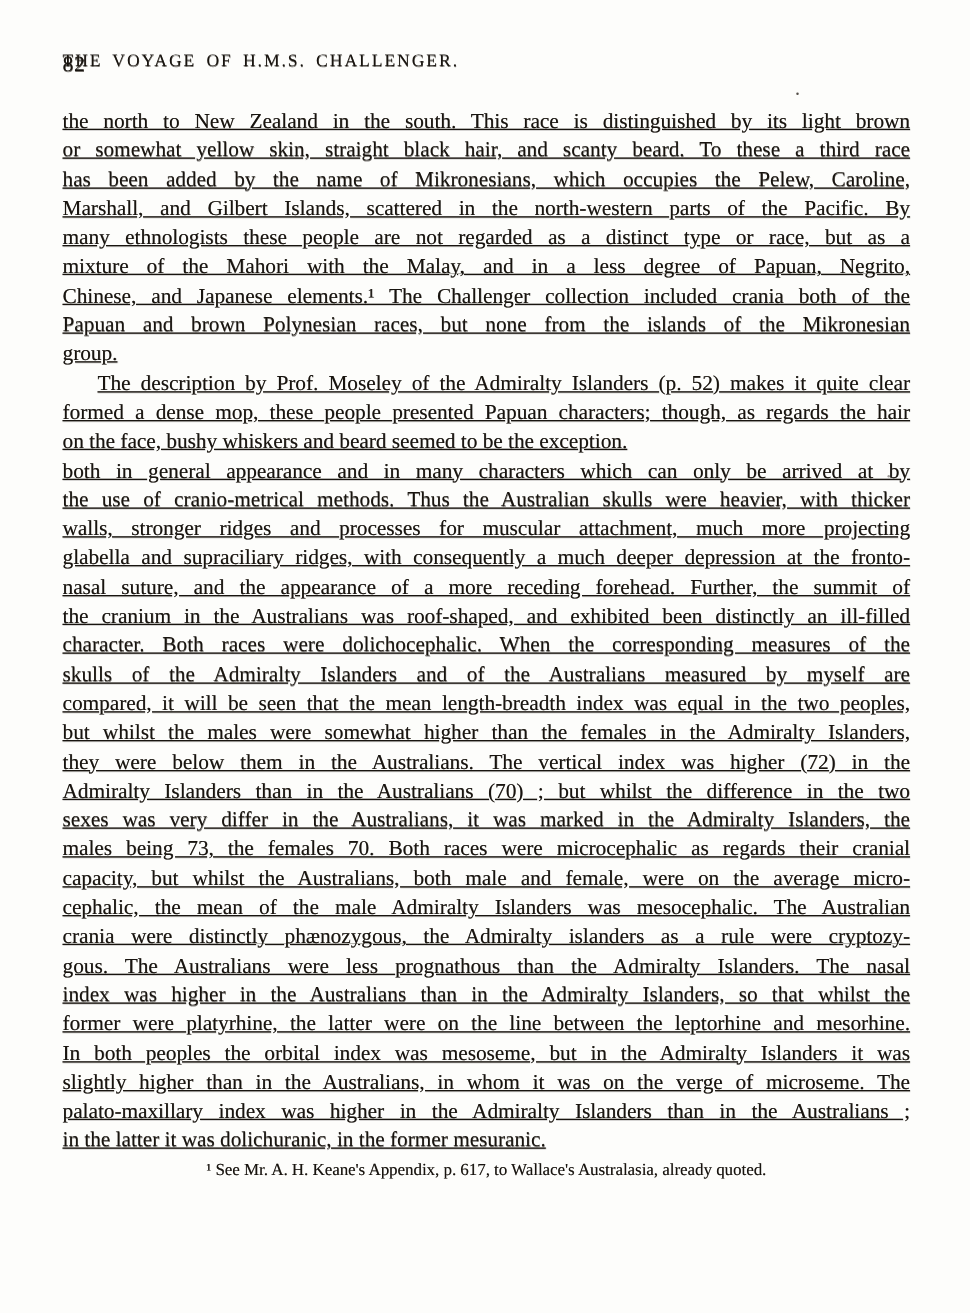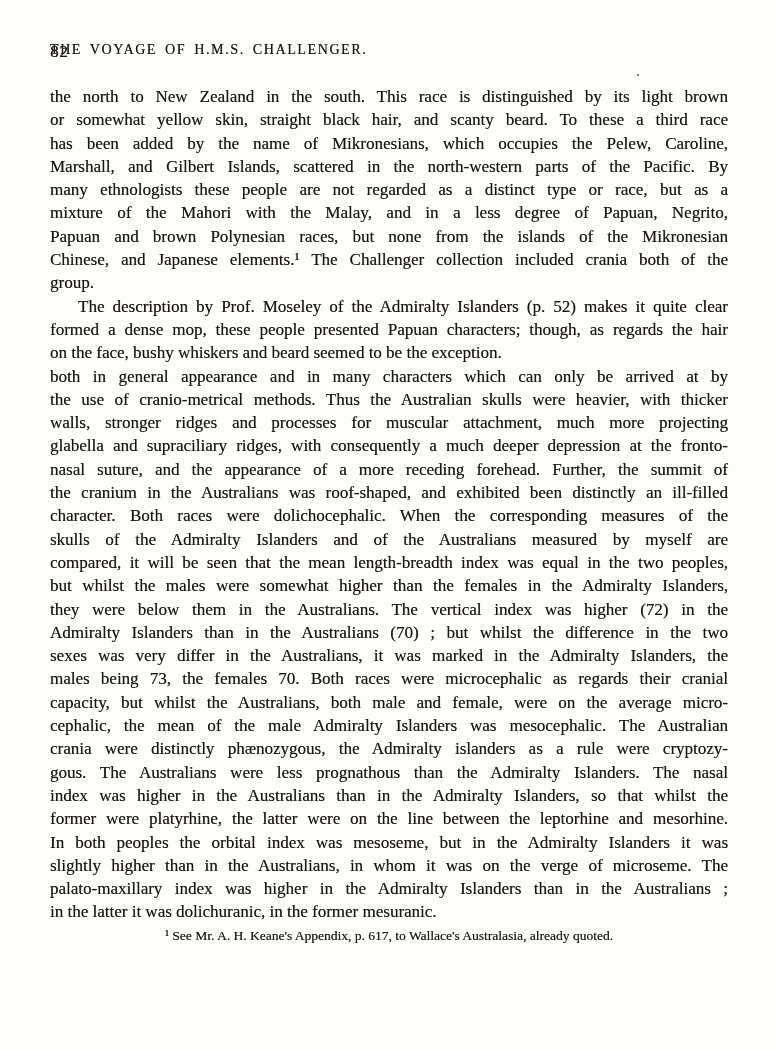--- a/index.html
+++ b/index.html
@@ -50,20 +50,21 @@
   .paragraph {
     margin: 0;
   }
   .line {
     font-size: 17px;
     line-height: 23.3px;
     white-space: normal;
     text-align: justify;
     text-align-last: justify;
     text-shadow: 0.25px 0.25px 0.3px rgba(25,20,14,0.55);
+    text-decoration: underline;
   }
   .line.indent {
     text-indent: 28px;
   }
   .line.para-last {
     text-align-last: left;
   }
   .footnote {
     margin-top: 3px;
     text-align: center;
@@ -91,22 +92,22 @@
   </div>
 
   <div class="text-block">
       <div class="paragraph">
         <div class="line">the north to New Zealand in the south.  This race is distinguished by its light brown</div>
         <div class="line">or somewhat yellow skin, straight black hair, and scanty beard.  To these a third race</div>
         <div class="line">has been added by the name of Mikronesians, which occupies the Pelew, Caroline,</div>
         <div class="line">Marshall, and Gilbert Islands, scattered in the north-western parts of the Pacific.  By</div>
         <div class="line">many ethnologists these people are not regarded as a distinct type or race, but as a</div>
         <div class="line">mixture of the Mahori with the Malay, and in a less degree of Papuan, Negrito,</div>
+        <div class="line">Chinese, and Japanese elements.¹  The Challenger collection included crania both of the</div>
         <div class="line">Papuan and brown Polynesian races, but none from the islands of the Mikronesian</div>
-        <div class="line">Chinese, and Japanese elements.¹  The Challenger collection included crania both of the</div>
         <div class="line para-last">group.</div>
       </div>
       <div class="paragraph">
         <div class="line indent">The description by Prof. Moseley of the Admiralty Islanders (p. 52) makes it quite clear</div>
         <div class="line">formed a dense mop, these people presented Papuan characters;  though, as regards the hair</div>
         <div class="line para-last">on the face, bushy whiskers and beard seemed to be the exception.</div>
       </div>
       <div class="paragraph">
         <div class="line">both in general appearance and in many characters which can only be arrived at by</div>
         <div class="line">the use of cranio-metrical methods.  Thus the Australian skulls were heavier, with thicker</div>

